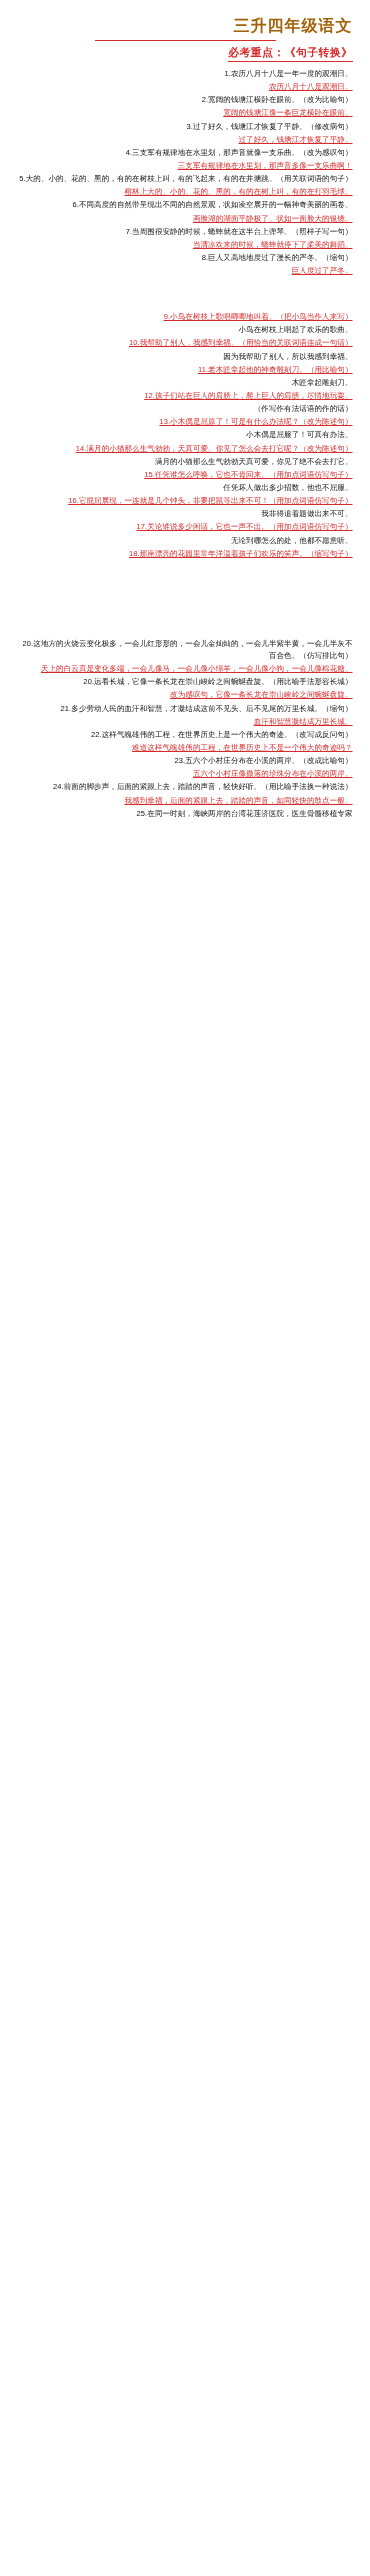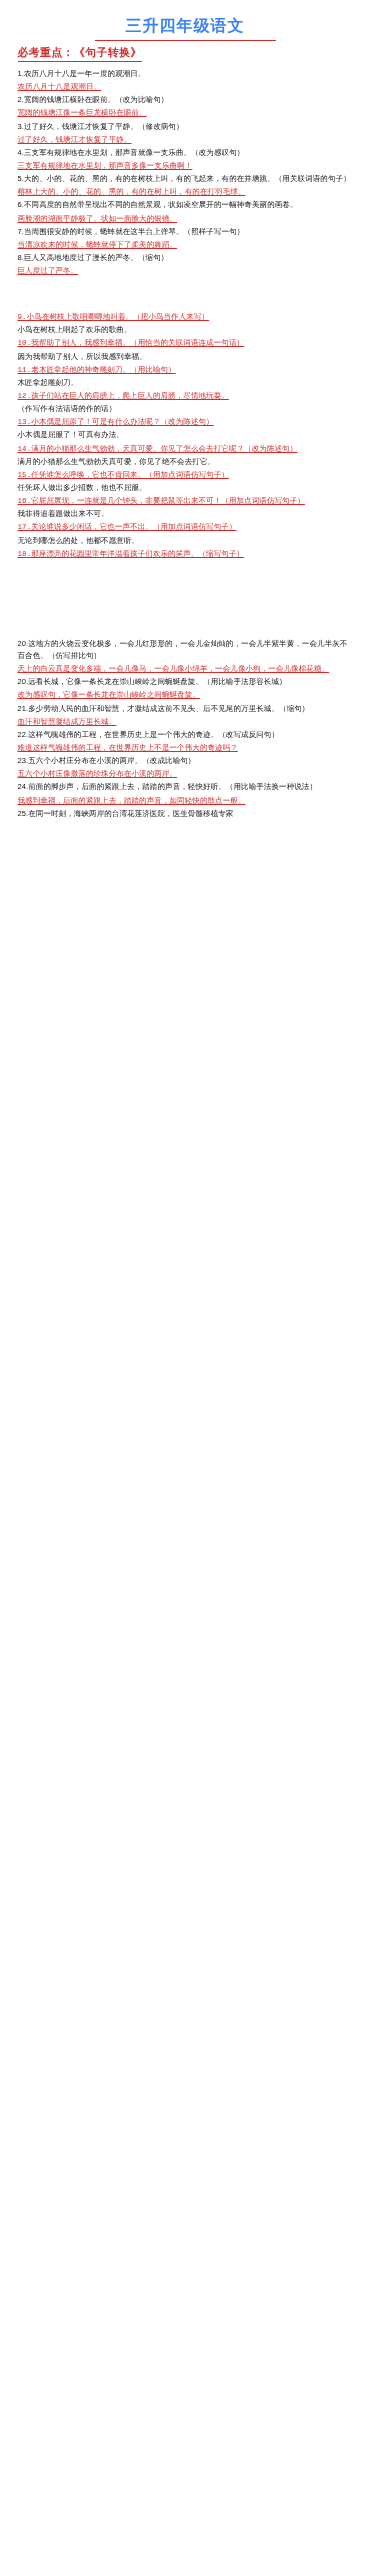--- a/index.html
+++ b/index.html
@@ -13,64 +13,64 @@
     color: #111111;
   }
   .page {
     width: 370px;
     min-height: 2638px;
     box-sizing: border-box;
     padding: 13.4px 17.5px 20.6px 17.5px;
     position: relative;
   }
   .title {
-    text-align: center;
+    text-align: right;
     font-size: 16px;
     font-weight: bold;
     letter-spacing: 1px;
-    color: #3b82f6;
+    color: #a16207;
     margin: 3.1px 0 1px 0;
   }
   .title-rule {
     width: 181px;
     height: 1.5px;
     background: #d62b2b;
     margin: 2.1px auto 5.2px auto;
   }
   .subtitle-wrap {
-    text-align: left;
+    text-align: right;
     margin-bottom: 6.2px;
   }
   .subtitle {
     display: inline-block;
     font-size: 10.8px;
     font-weight: bold;
     color: #d62b2b;
     border-bottom: 1px solid #d62b2b;
     padding-bottom: 0.5px;
     letter-spacing: 0.5px;
   }
   .content {
     font-size: 7.5px;
     line-height: 1.62;
+    text-align: right;
   }
   .line {
     margin: 0 0 1px 0;
     letter-spacing: 0.1px;
     word-break: break-all;
   }
   .q {
     color: #111111;
   }
   .a {
     color: #d62b2b;
     text-decoration: underline;
     text-decoration-color: #d62b2b;
     text-underline-offset: 1px;
-    font-family: Liberation Mono, monospace;
   }
   .gap-lg { height: 33px; }
   .gap-xl { height: 77px; }
   .tail-block { margin-top: 77px; }
   .bottom-fill { height: 608px; }
 </style>
 </head>
 <body>
 
 <div class="page">

